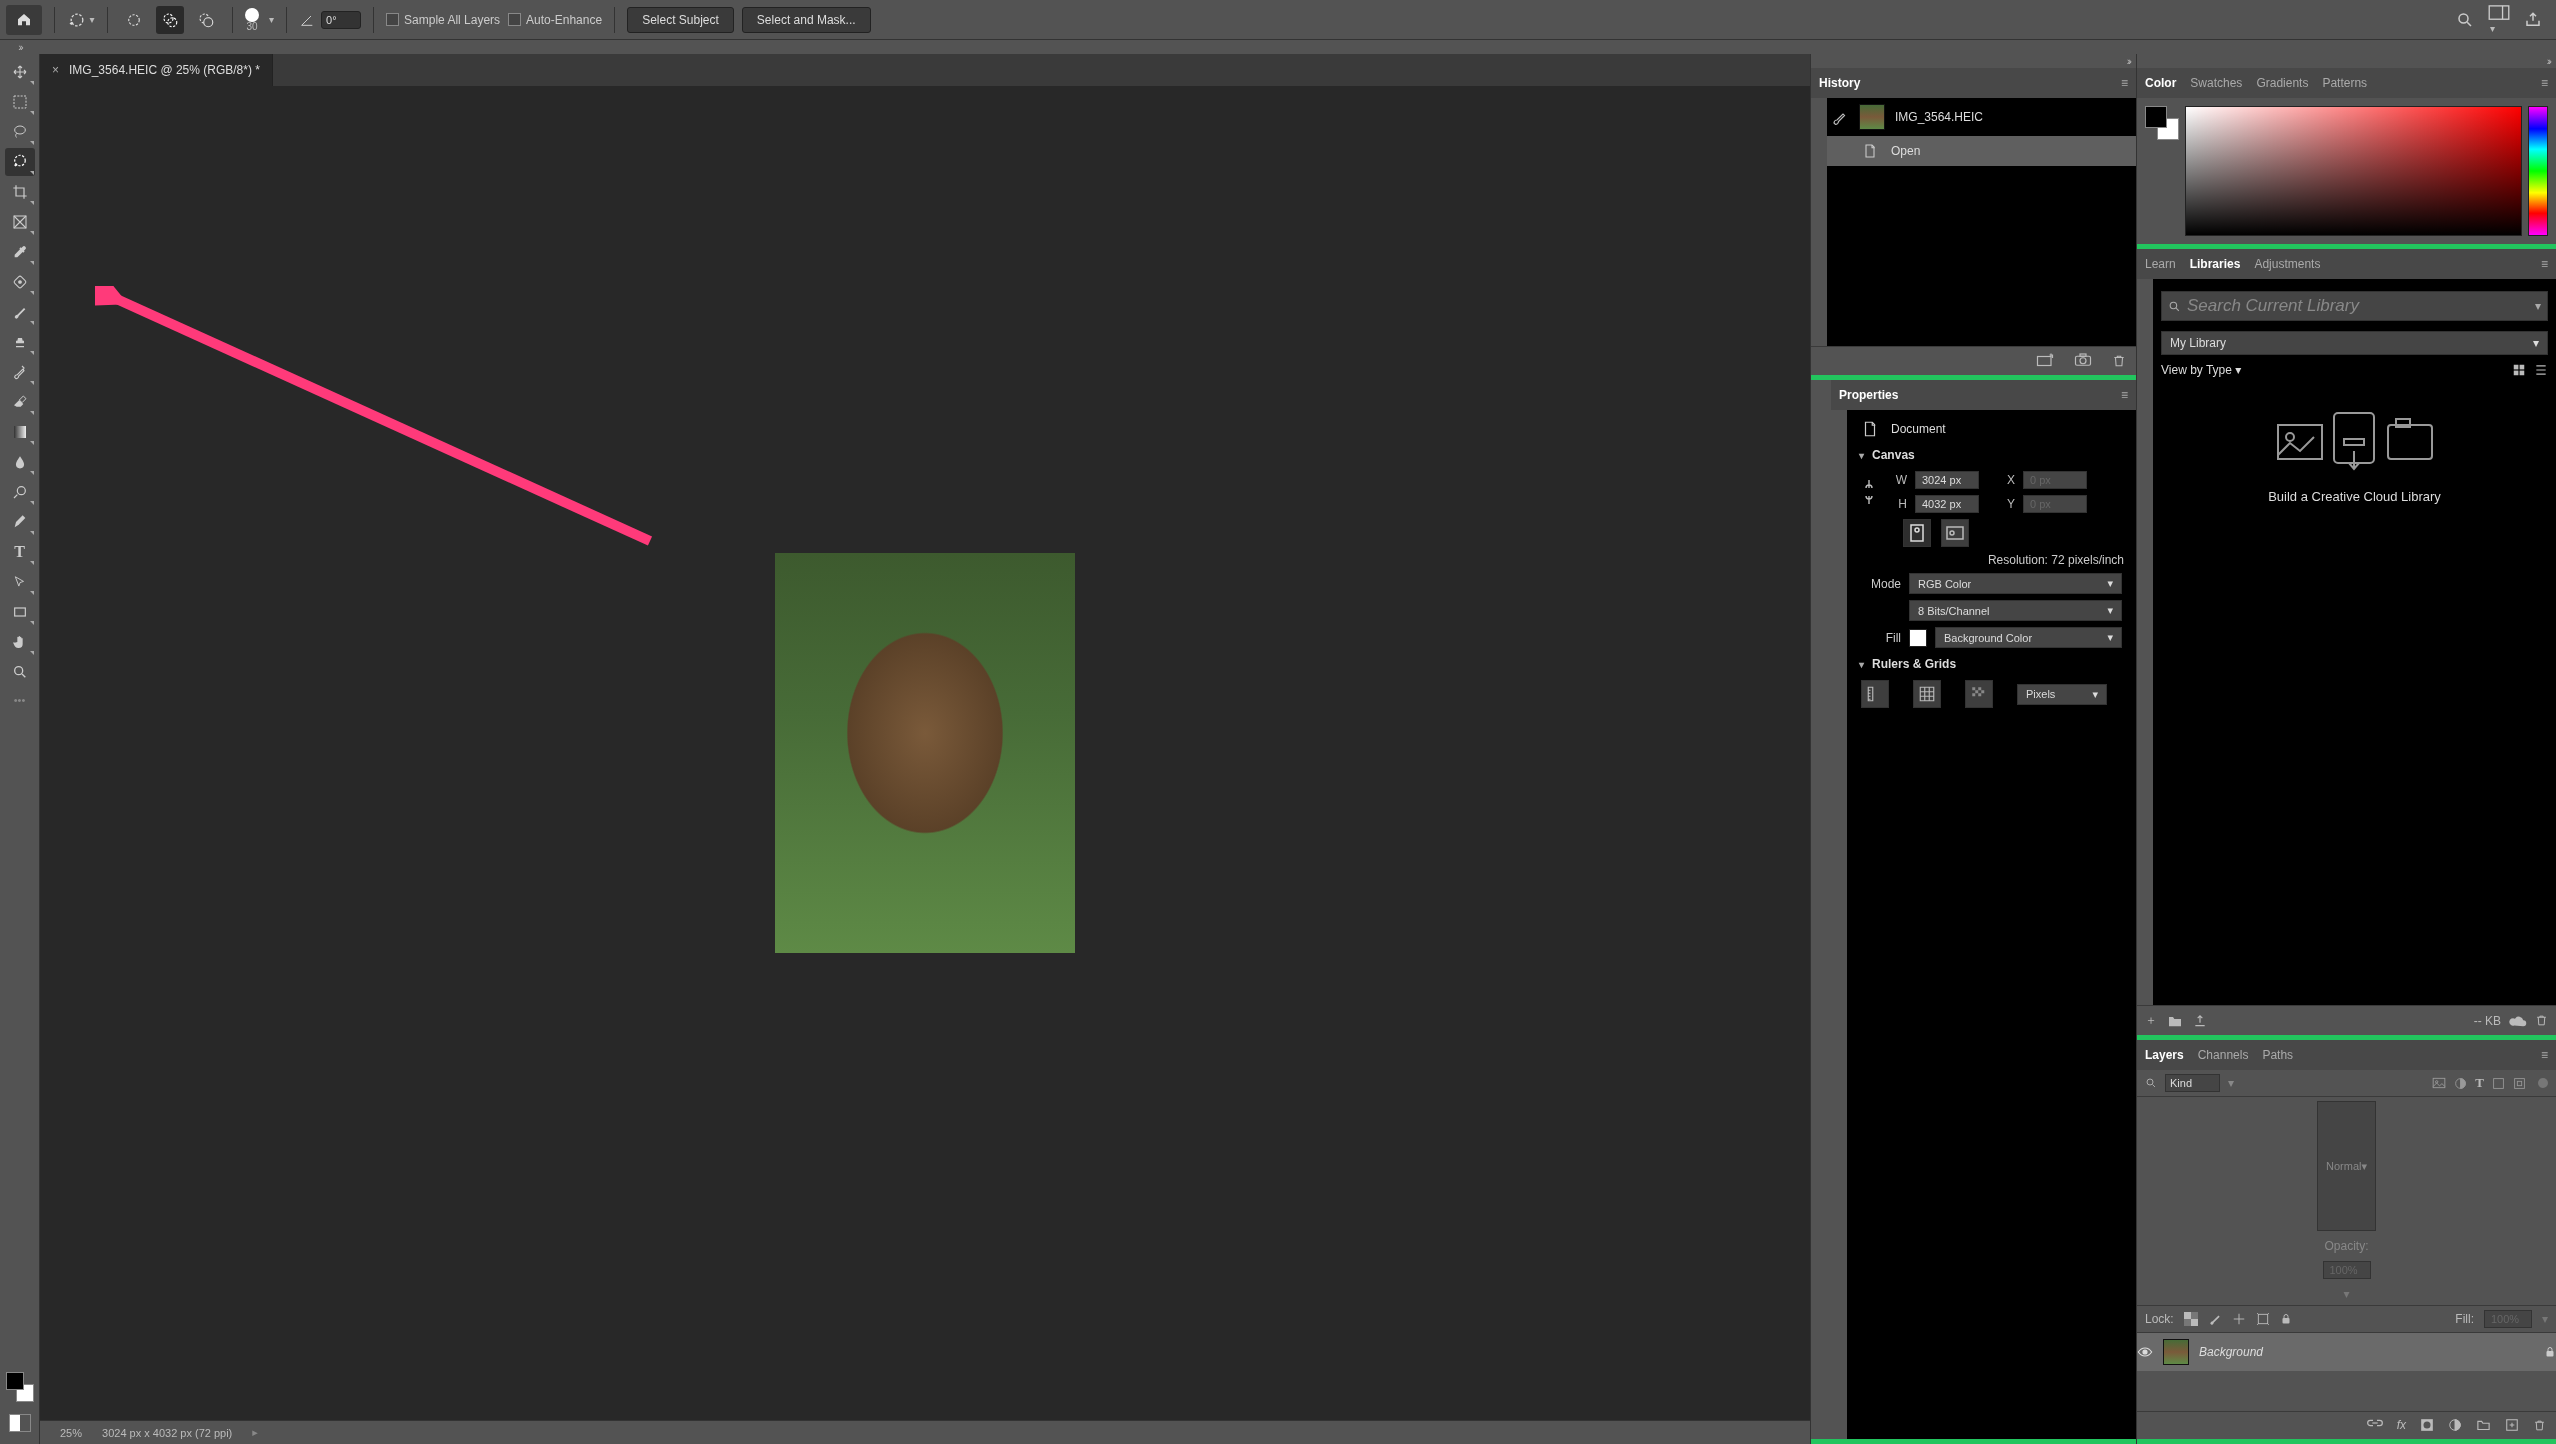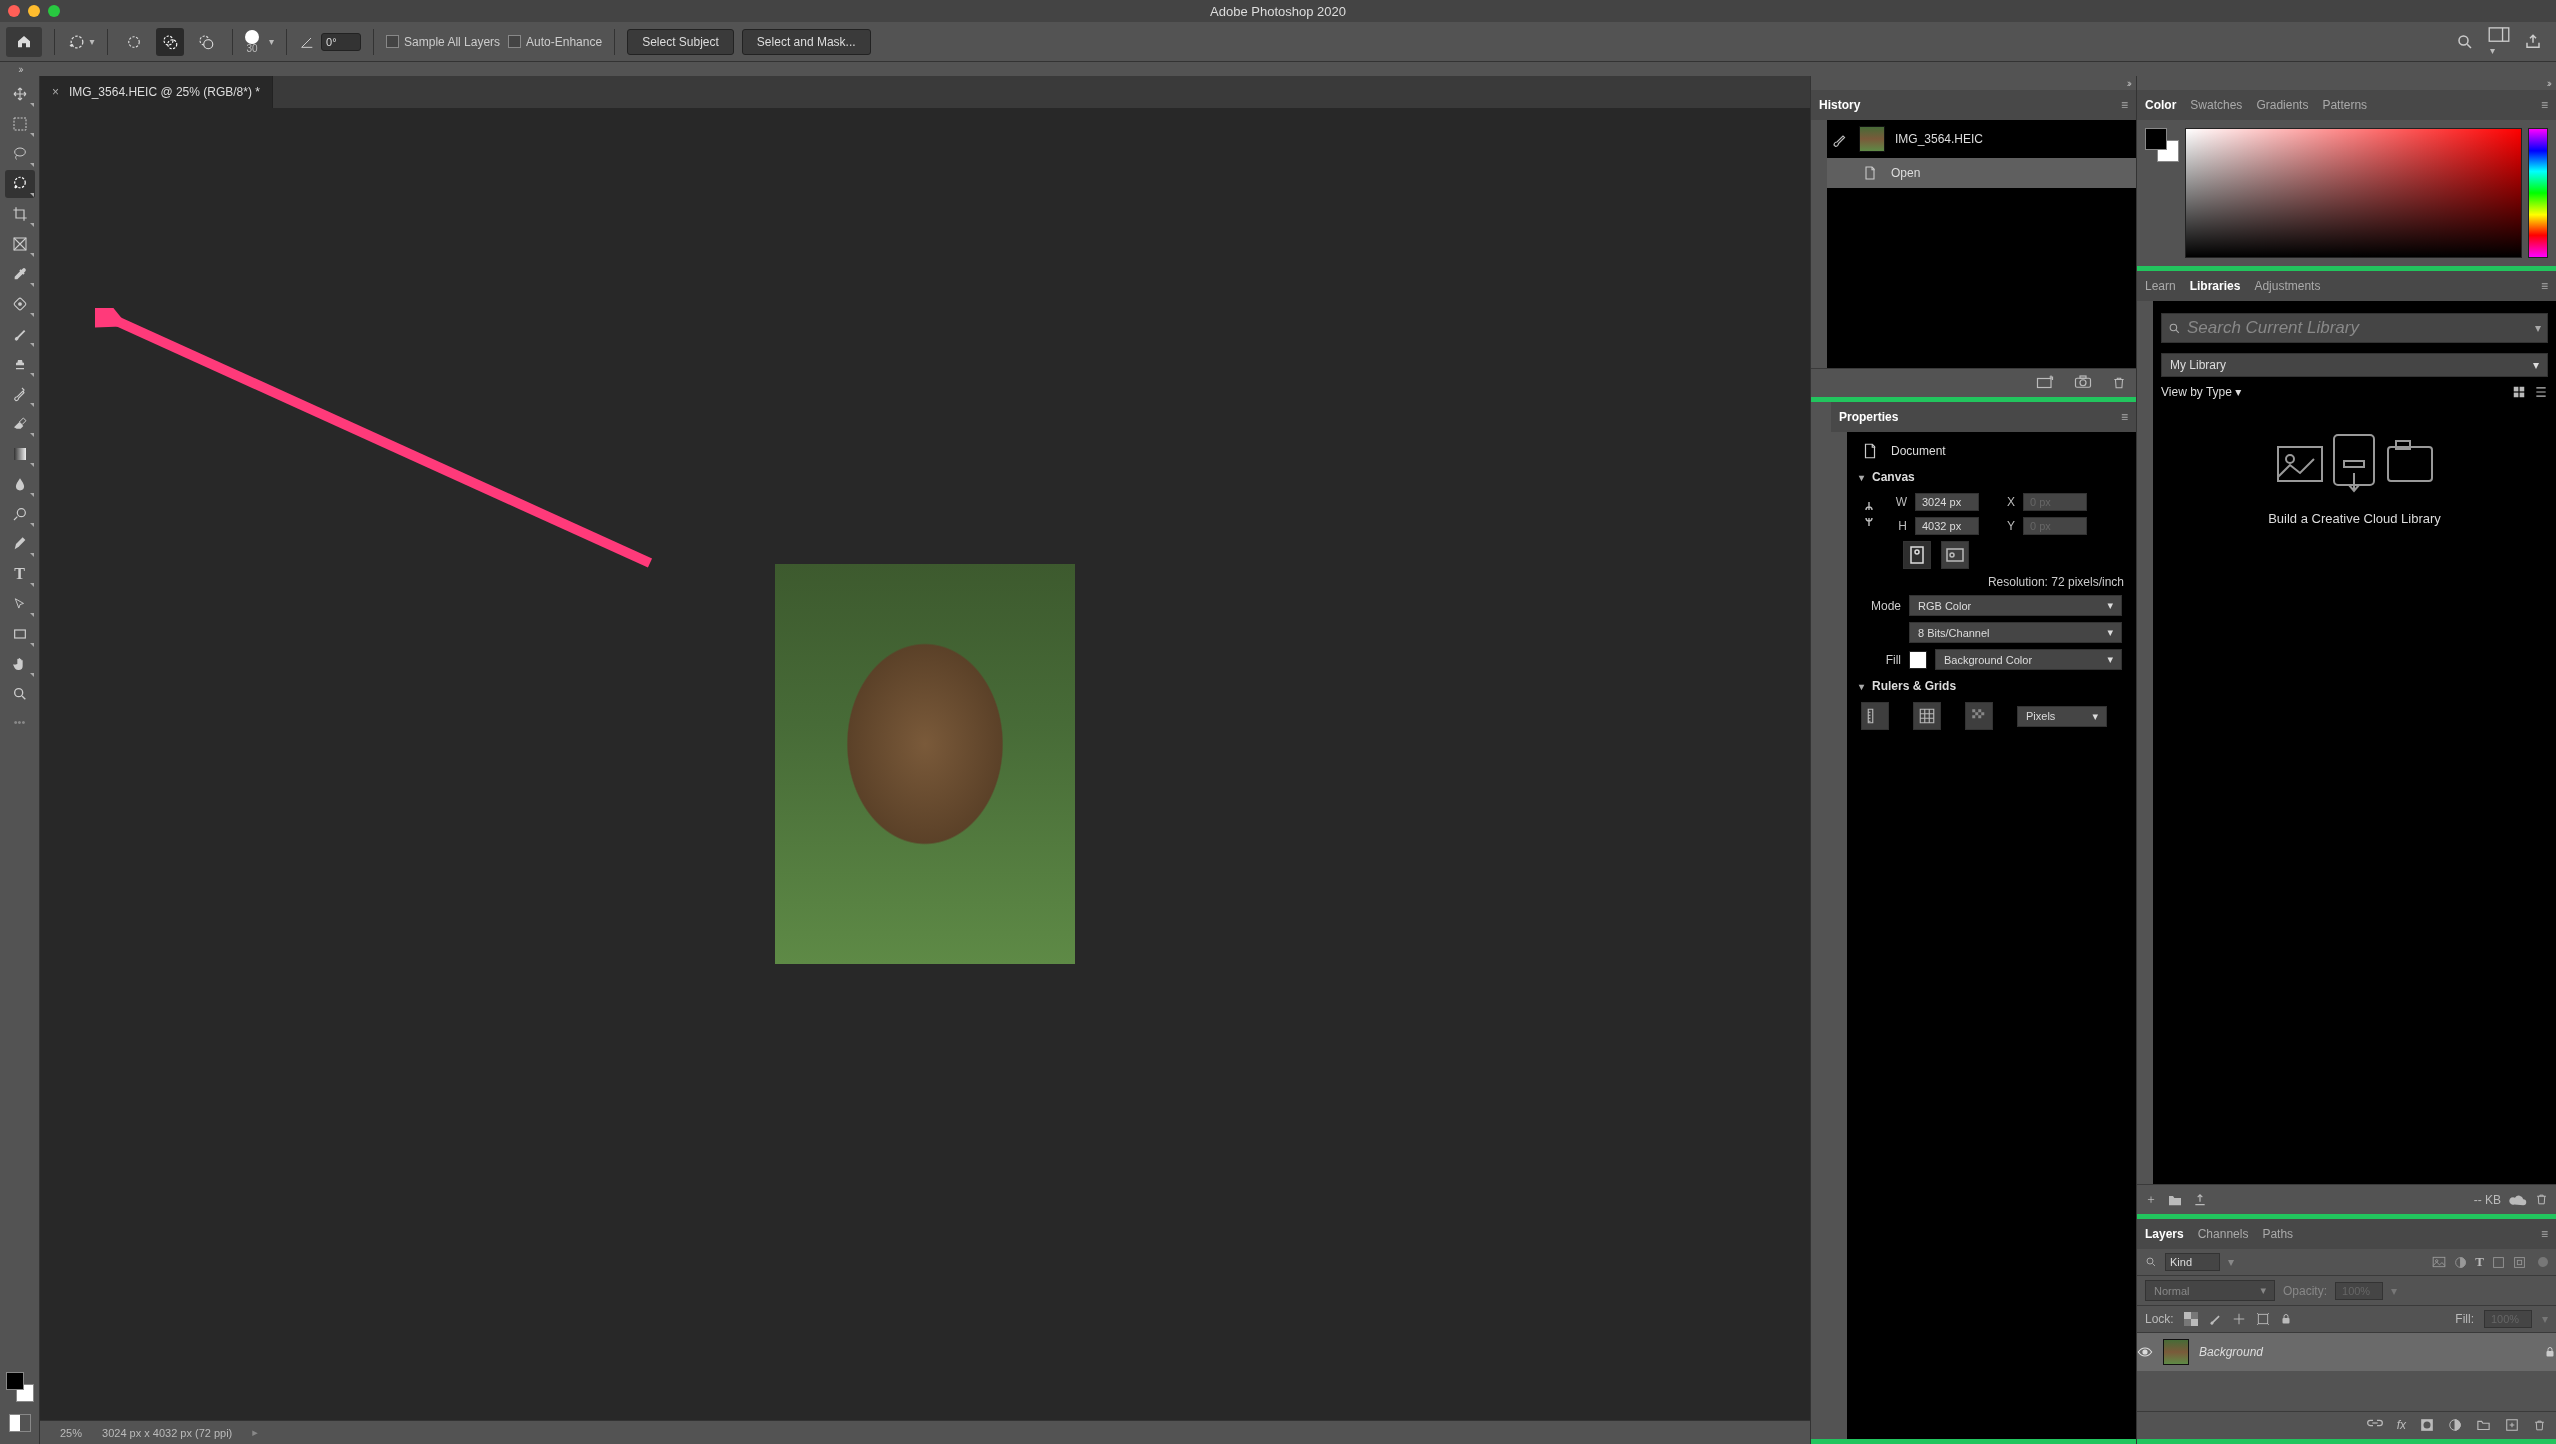--- a/index.html
+++ b/index.html
@@ -109,42 +109,34 @@
 .valbox{background:#454545;border:1px solid #333;padding:2px 6px;min-width:64px;font-size:11px;}
 .valbox.dim{color:#666;}
 .mode-sel{display:flex;align-items:center;justify-content:space-between;background:#454545;border:1px solid #333;padding:3px 8px;flex:1;font-size:11px;}
 .section-hdr{display:flex;align-items:center;gap:8px;padding:6px 4px;font-weight:600;color:#ddd;}
 .section-hdr .caret{font-size:10px;color:#aaa;}
 .icon-btn{width:28px;height:28px;display:flex;align-items:center;justify-content:center;border:1px solid #333;background:#3e3e3e;}
 
 
 .layer-filter{display:flex;align-items:center;gap:8px;padding:4px 8px;border-bottom:1px solid #3a3a3a;}
 .layer-filter input{width:55px;background:#454545;border:1px solid #333;padding:2px 4px;color:#ddd;font-size:11px;}
-.layer-opts{display:flex;align-items:center;gap:8px;padding:4px 8px;border-bottom:1px solid #3a3a3a;color:#888;}
+.layer-opts{display:flex;align-items:center;gap:8px;padding:4px 8px;border-bottom:1px solid #3a3a3a;color:#888;flex-direction:column;}
 .layer-lock{display:flex;align-items:center;gap:10px;padding:4px 8px;border-bottom:1px solid #3a3a3a;color:#bbb;}
 .layer-row{display:flex;align-items:center;gap:10px;padding:6px 0;background:#6a6a6a;}
 .layer-row .eye{width:16px;}
 .layers-bottom{display:flex;justify-content:flex-end;gap:14px;padding:6px 10px;color:#bbb;border-top:1px solid #3a3a3a;}
 
 .subtle-ico{color:#bbb;}
 svg{display:block;}
 </style>
 </head>
 <body>
 
 <div class="app">
 
-  <div class="titlebar">
-    <div class="traffic">
-      <div class="dot red"></div>
-      <div class="dot yellow"></div>
-      <div class="dot green"></div>
-    </div>
-    <div class="title">Adobe Photoshop 2020</div>
-  </div>
 
   <div class="optbar">
     <div class="home">
       <svg width="18" height="16" viewBox="0 0 24 24" fill="#ddd">
           <path d="M3 11 12 3l9 8v9h-6v-6H9v6H3z"></path>
         </svg>
     </div>
     <div class="vsep"></div>
     <div class="tool-icon">
       <svg width="20" height="20" viewBox="0 0 24 24" fill="none" stroke="#ddd" stroke-width="1.5">

